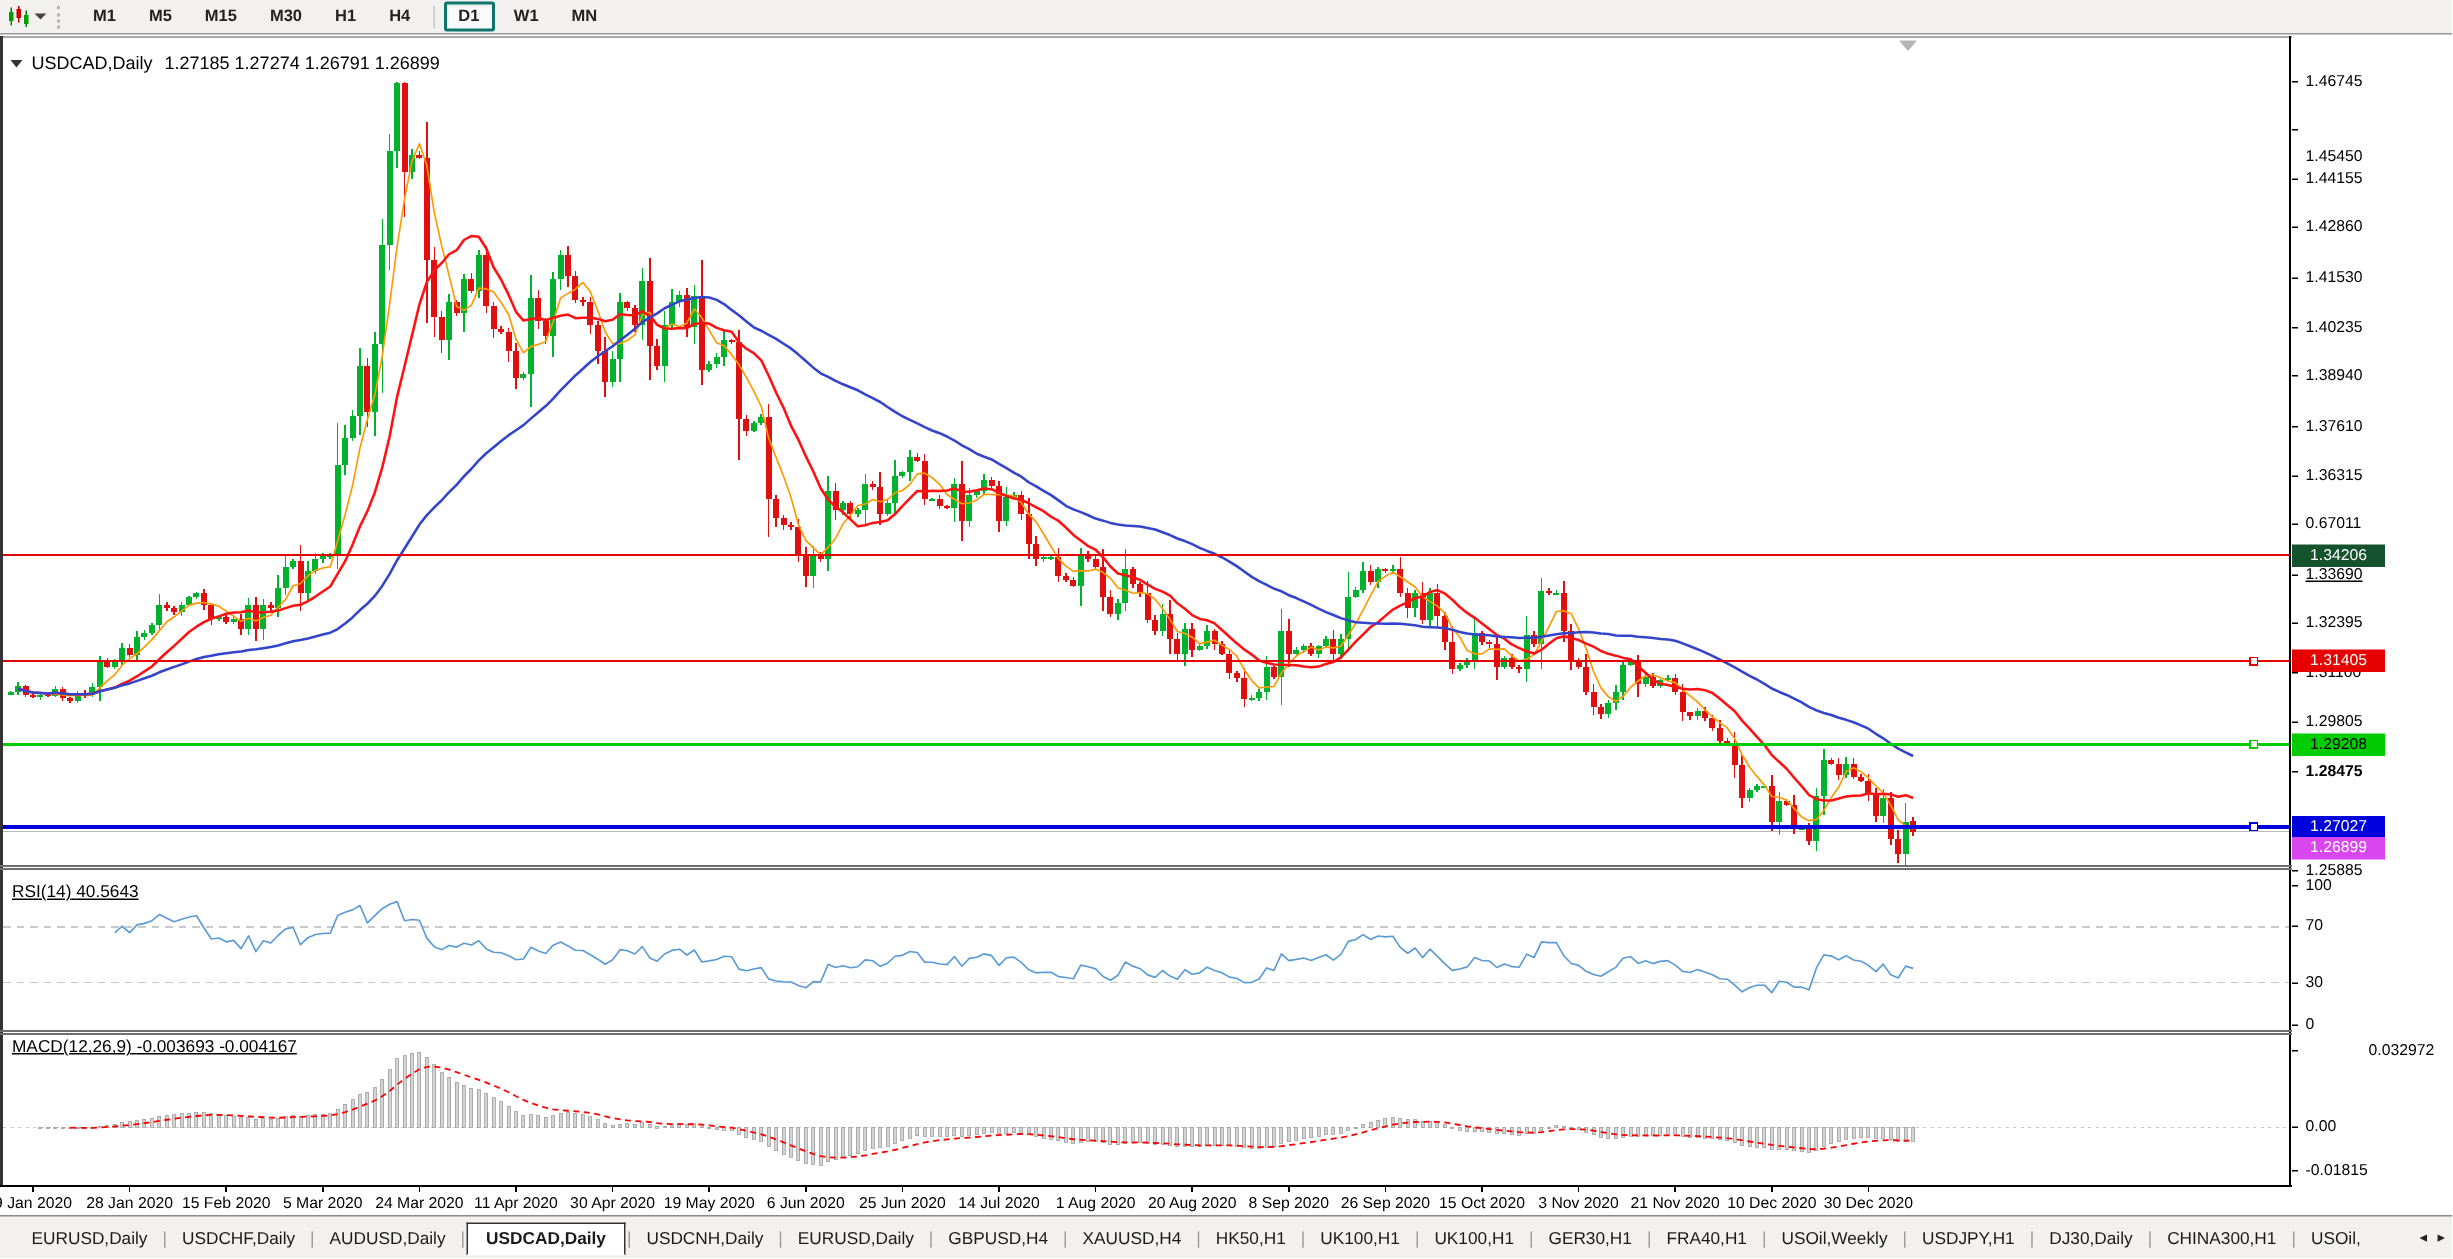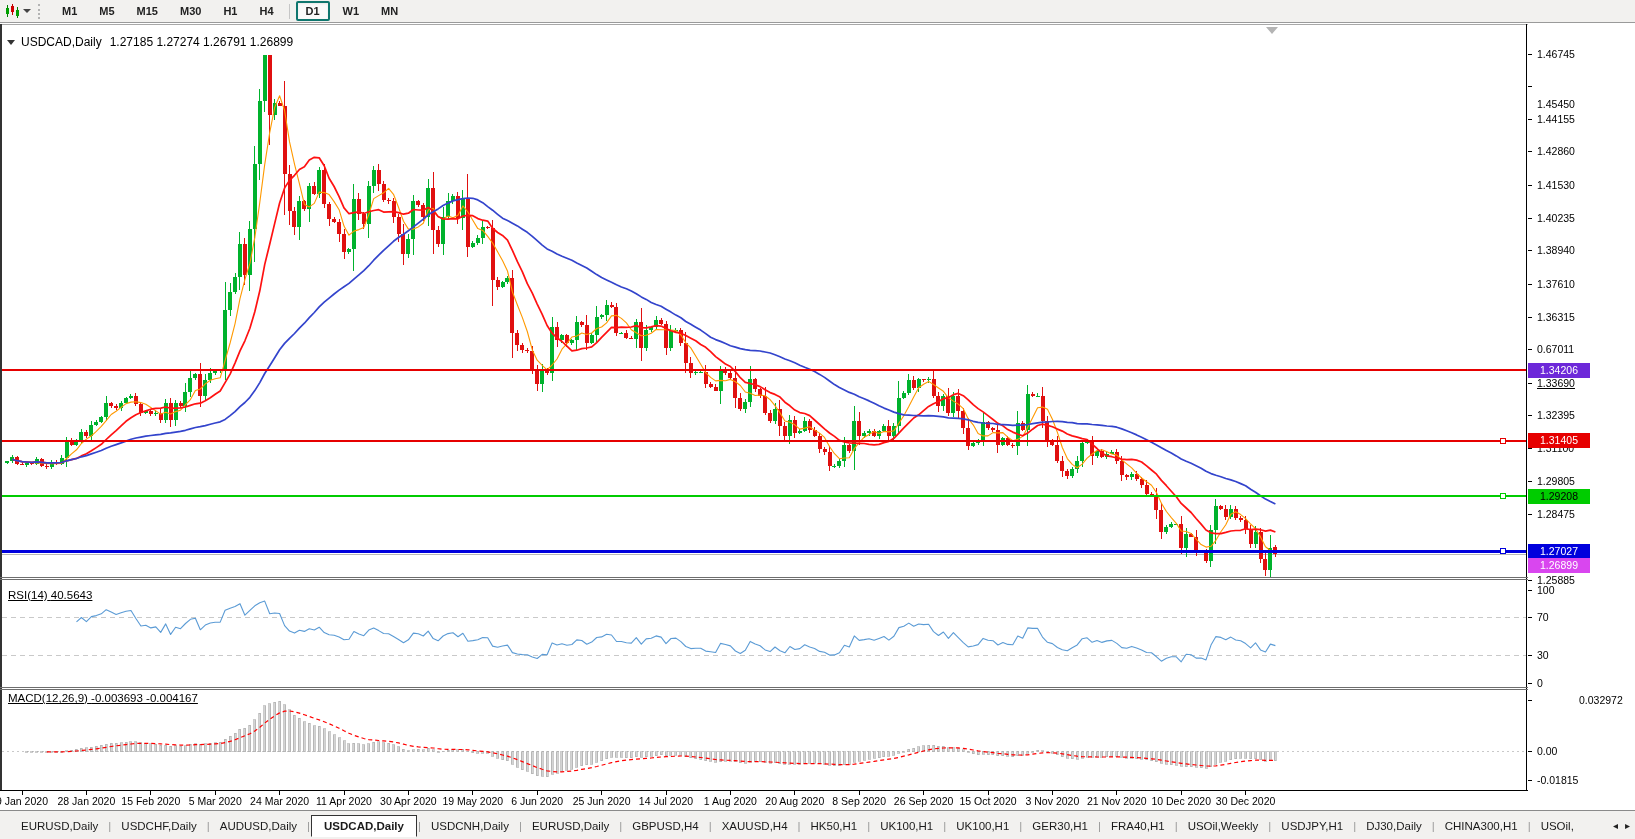--- a/index.html
+++ b/index.html
@@ -951,24 +951,24 @@
         <div class="axis-label" style="top: 319.154px;">0.67011</div>
         <div class="axis-tick" style="top: 358.691px;"></div>
         <div class="axis-label" style="top: 352.691px; text-decoration: underline;">1.33690</div>
         <div class="axis-tick" style="top: 391.346px;"></div>
         <div class="axis-label" style="top: 385.346px;">1.32395</div>
         <div class="axis-tick" style="top: 424px;"></div>
         <div class="axis-label" style="top: 418px;">1.31100</div>
         <div class="axis-tick" style="top: 456.654px;"></div>
         <div class="axis-label" style="top: 450.654px;">1.29805</div>
         <div class="axis-tick" style="top: 490.191px;"></div>
-        <div class="axis-label" style="top: 484.191px;">1.28475</div>
+        <div class="axis-label" style="top: 484.191px; font-weight: bold;">1.28475</div>
         <div class="axis-tick" style="top: 555.5px;"></div>
         <div class="axis-label" style="top: 549.5px;">1.25885</div>
-        <div class="badge" style="top: 338.68px; background: #6d28d9; color: rgb(255, 255, 255);">1.34206</div>
+        <div class="badge" style="top: 338.68px; background: #14532d; color: rgb(255, 255, 255);">1.34206</div>
         <div class="badge" style="top: 409.309px; background: rgb(230, 0, 0); color: rgb(255, 255, 255);">1.31405</div>
         <div class="badge" style="top: 464.708px; background: rgb(0, 204, 0); color: rgb(0, 0, 0);">1.29208</div>
         <div class="badge" style="top: 519.704px; background: rgb(0, 0, 221); color: rgb(255, 255, 255);">1.27027</div>
         <div class="badge" style="top: 533.931px; background: #d946ef; color: rgb(255, 255, 255);">1.26899</div>
         <div class="axis-tick" style="top: 565.5px;"></div>
         <div class="axis-label" style="top: 559.5px;">100</div>
         <div class="axis-tick" style="top: 593.4px;"></div>
         <div class="axis-label" style="top: 587.4px;">70</div>
         <div class="axis-tick" style="top: 630.6px;"></div>
         <div class="axis-label" style="top: 624.6px;">30</div>

